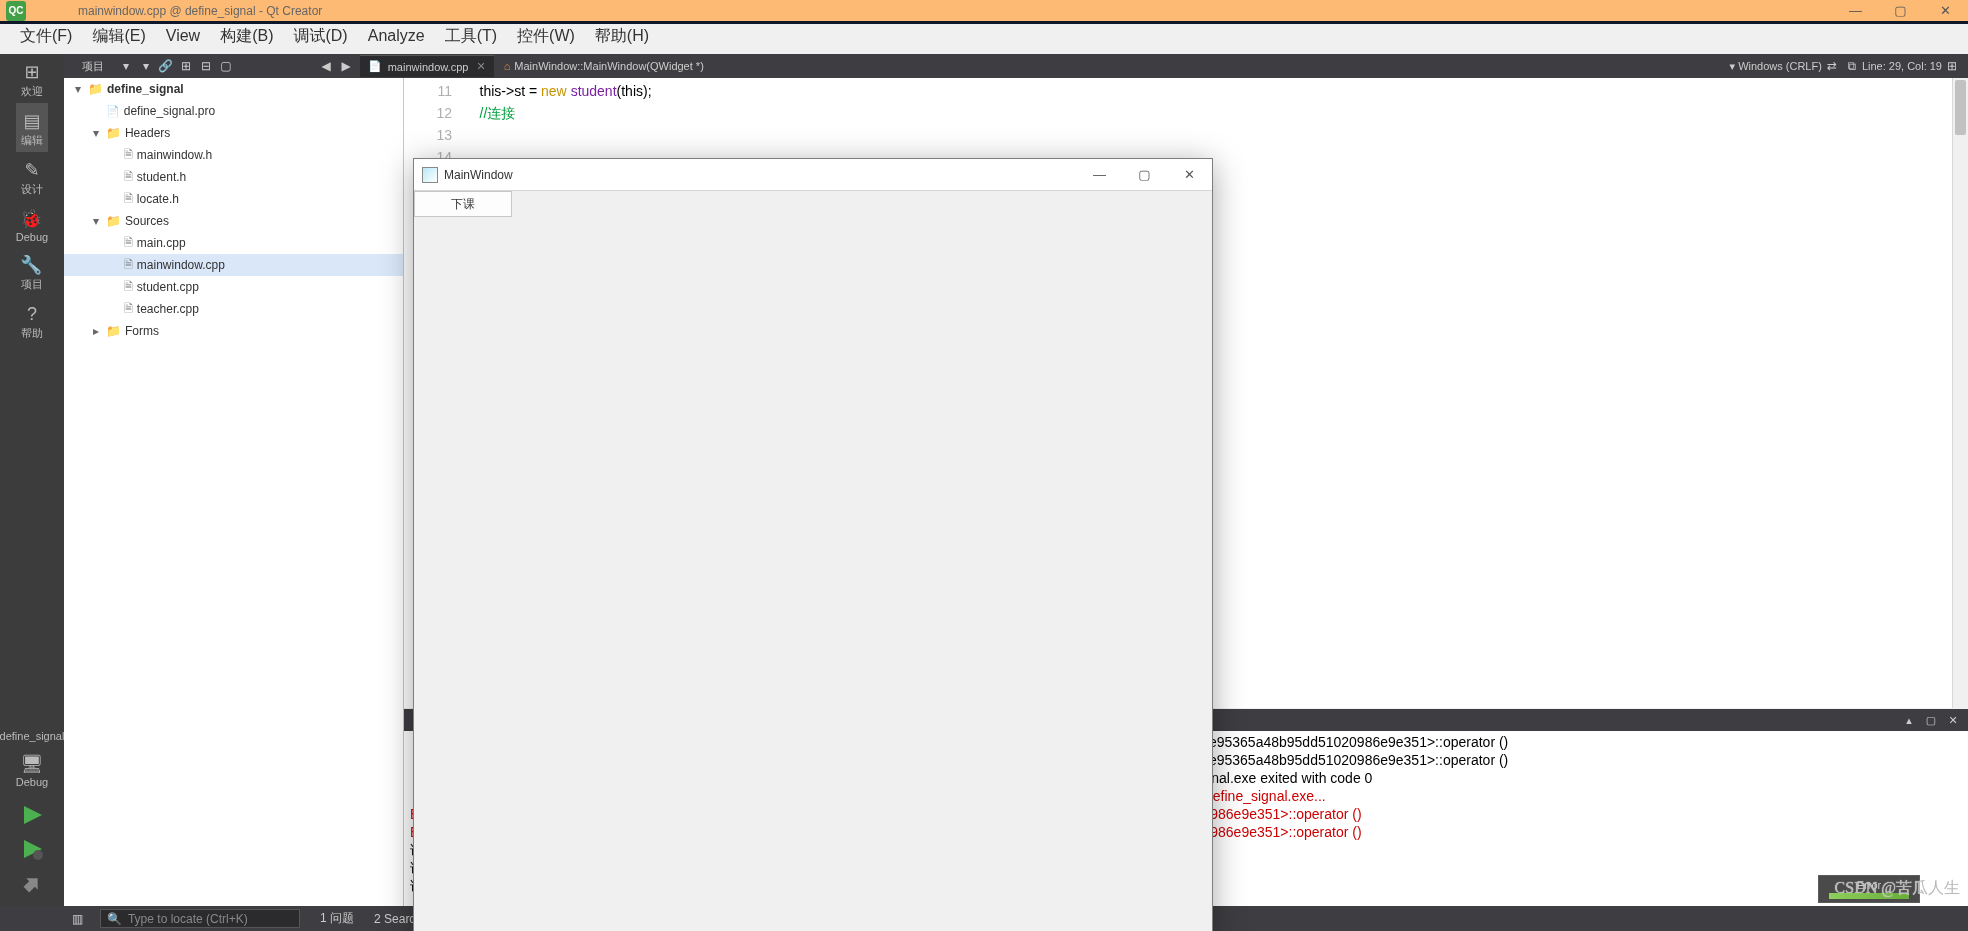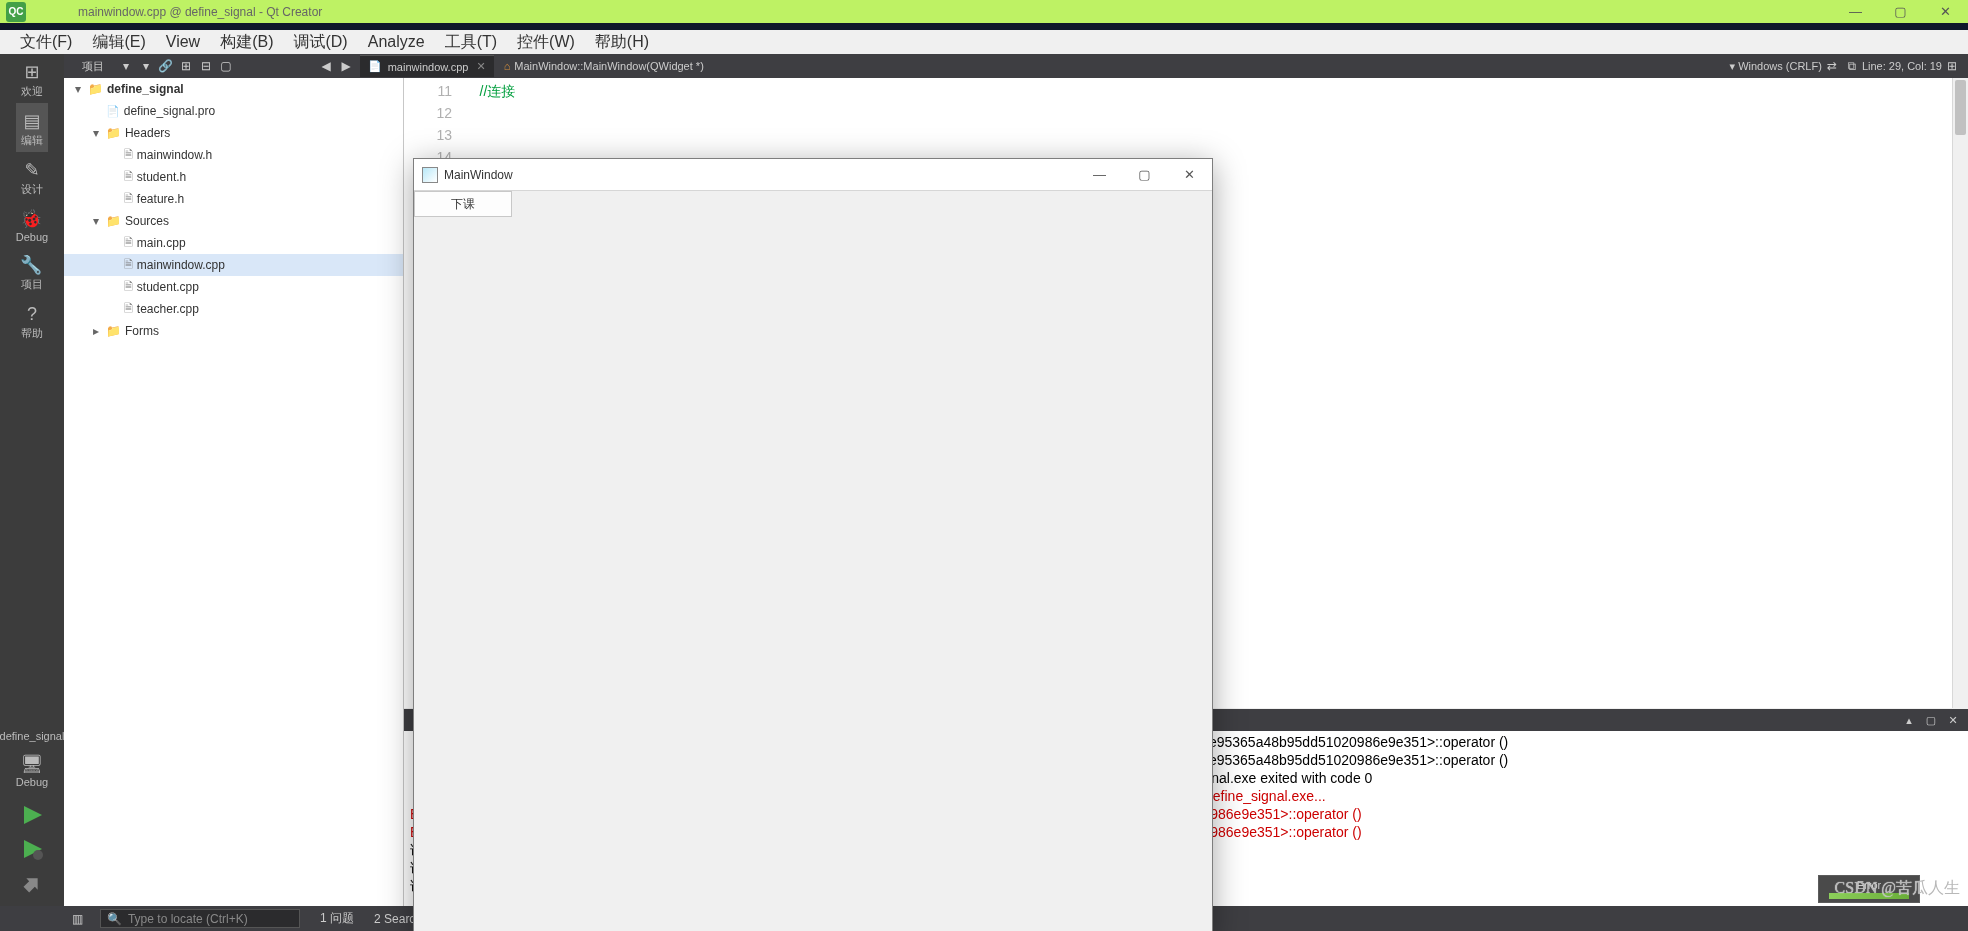--- a/index.html
+++ b/index.html
@@ -1,20 +1,20 @@
 <!DOCTYPE html>
 <html><head>
 <meta charset="utf-8">
 <style>
 * { margin:0; padding:0; box-sizing:border-box; font-family:"Microsoft YaHei",Arial,sans-serif; }
 body { background:#ffffff; overflow:hidden; font-size:12px; color:#333; }
 .root{width:1968px;height:931px;position:relative;background:#f0f0f0;}
 
 
-.title-bar{height:30px;background:#bef264;display:flex;align-items:center;padding-left:6px;border-bottom:7px solid #0f172a;}
+.title-bar{height:24px;background:#fdba74;display:flex;align-items:center;padding-left:6px;border-bottom:3px solid #0f172a;}
 .qc-icon{width:20px;height:20px;background:#43a047;border-radius:3px;color:#fff;display:flex;align-items:center;justify-content:center;font-size:10px;font-weight:bold;margin-right:8px;}
 .title-text{color:#666;font-size:12px;padding-left:44px;}
 .win-ctrl{margin-left:auto;display:flex;}
 .win-btn{width:45px;height:30px;display:flex;align-items:center;justify-content:center;color:#555;font-size:13px;}
 
 
 .menu-bar{height:24px;background:#f0f0f0;display:flex;align-items:center;padding-left:12px;gap:4px;}
 .menu-item{padding:2px 8px;font-size:16px;color:#333;}
 
 
@@ -209,21 +209,21 @@
         <span>mainwindow.h</span>
       </div>
       <div class="tree-row" style="padding-left: 44px;">
         <span class="tw"></span>
         <span class="doc-ico">🗎</span>
         <span>student.h</span>
       </div>
       <div class="tree-row" style="padding-left: 44px;">
         <span class="tw"></span>
         <span class="doc-ico">🗎</span>
-        <span>feature.h</span>
+        <span>locate.h</span>
       </div>
       <div class="tree-row" style="padding-left: 26px;">
         <span class="tw">▾</span>
         <span class="fold-ico">📁</span>
         <span>Sources</span>
       </div>
       <div class="tree-row" style="padding-left: 44px;">
         <span class="tw"></span>
         <span class="doc-ico">🗎</span>
         <span>main.cpp</span>
@@ -250,21 +250,21 @@
       </div>
     </div>
 
   <div class="editor">
     <div class="gutter" id="gutter">
         <div>11</div>
         <div>12</div>
         <div>13</div>
         <div>14</div>
       </div>
-    <div class="code" id="code"><div></div><div>    <span class="cm">//连接</span></div></div>
+    <div class="code" id="code"><div>    <span class="th">this</span>-&gt;st = <span class="kw">new</span> <span class="ty">student</span>(<span class="th">this</span>);</div><div></div><div>    <span class="cm">//连接</span></div></div>
     <div class="editor-scroll">
         <div class="thumb"></div>
       </div>
   </div>
 
   <div class="out-header" id="out-header">
       <div class="ob">▴</div>
       <div class="ob">▢</div>
       <div class="ob">✕</div>
     </div>

